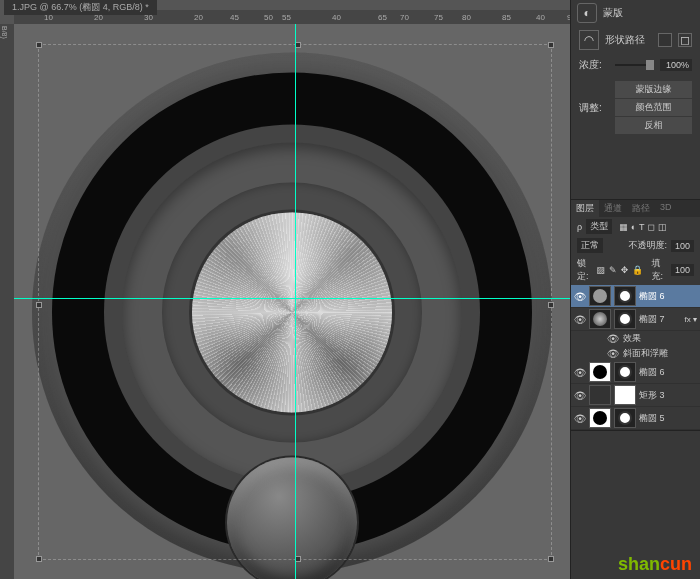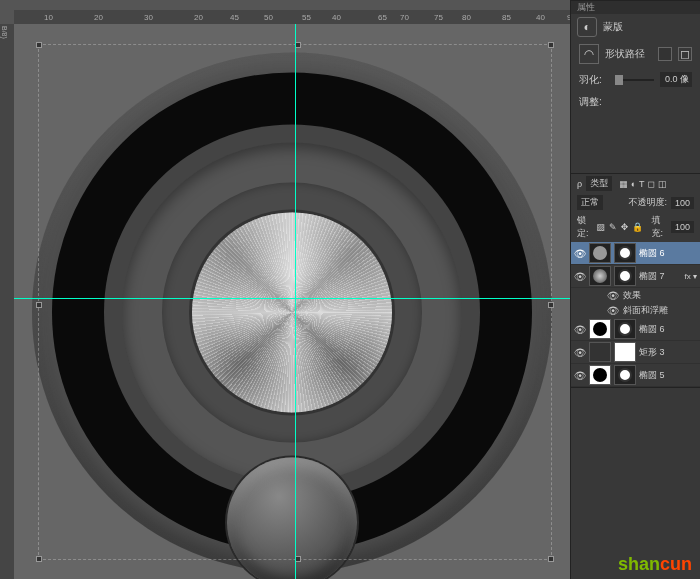--- a/index.html
+++ b/index.html
@@ -52,28 +52,29 @@
 .fx-row { padding: 1px 4px 1px 36px; font-size: 9px; display: flex; align-items: center; gap: 4px; }
 .watermark { position: absolute; bottom: 4px; right: 8px; font-size: 18px; font-weight: bold; z-index: 20; }
 .watermark .s { color: #7FBA00; }
 .watermark .c { color: #FF4500; }
 </style>
 </head>
 <body>
 
 <div class="workspace">
   <div class="canvas-area">
+    <div class="doc-tab">1.JPG @ 66.7% (椭圆 4, RGB/8) *</div>
     <div class="ruler-h">
       <span style="left:30px">10</span>
       <span style="left:80px">20</span>
       <span style="left:130px">30</span>
       <span style="left:180px">20</span>
       <span style="left:216px">45</span>
       <span style="left:250px">50</span>
-      <span style="left:288px">55</span>
+      <span style="left:268px">55</span>
       <span style="left:318px">40</span>
       <span style="left:364px">65</span>
       <span style="left:386px">70</span>
       <span style="left:420px">75</span>
       <span style="left:448px">80</span>
       <span style="left:488px">85</span>
       <span style="left:522px">40</span>
       <span style="left:553px">95</span>
     </div>
     <div class="ruler-v">
@@ -282,48 +283,56 @@
         <div class="handle" style="top:50%; right:-3px"></div>
         <div class="handle" style="bottom:-3px; left:-3px"></div>
         <div class="handle" style="bottom:-3px; left:50%"></div>
         <div class="handle" style="bottom:-3px; right:-3px"></div>
       </div>
     </div>
   </div>
 
   <div class="panels">
     <div class="panel">
-      <div class="panel-tab-mini">
-          <span>属性</span>
-        </div>
       <div class="panel-header">
         <span class="icon-sq" style="border-radius:3px">◐</span>
         <span>蒙版</span>
       </div>
       <div class="prop-row">
         <span class="icon-sq">◠</span>
         <span>形状路径</span>
         <span style="flex:1"></span>
         <span class="icon-sq" style="width:14px;height:14px;background:#333"></span>
         <span class="icon-sq" style="width:14px;height:14px">◻</span>
       </div>
       <div class="prop-row">
-        <label>羽化:</label>
+        <label>浓度:</label>
         <div class="slider">
-            <div class="slider-thumb" style="left:0"></div>
-          </div>
-        <div class="value-box">0.0 像</div>
+            <div class="slider-thumb" style="right:0"></div>
+          </div>
+        <div class="value-box">100%</div>
       </div>
       <div class="prop-row">
         <label>调整:</label>
+        <div style="flex:1">
+          <div class="btn-thin">蒙版边缘</div>
+          <div class="btn-thin">颜色范围</div>
+          <div class="btn-thin">反相</div>
+        </div>
       </div>
       <div style="height:60px"></div>
     </div>
 
     <div class="panel">
+      <div class="panel-tabs">
+        <span class="active">图层</span>
+        <span>通道</span>
+        <span>路径</span>
+        <span>3D</span>
+      </div>
       <div class="layer-ctrl">
         <span>ρ</span>
         <span class="select-mini">类型</span>
         <span style="flex:1;display:flex;gap:3px;margin-left:3px">
           <span>▦</span>
           <span>◐</span>
           <span>T</span>
           <span>◻</span>
           <span>◫</span>
         </span>

